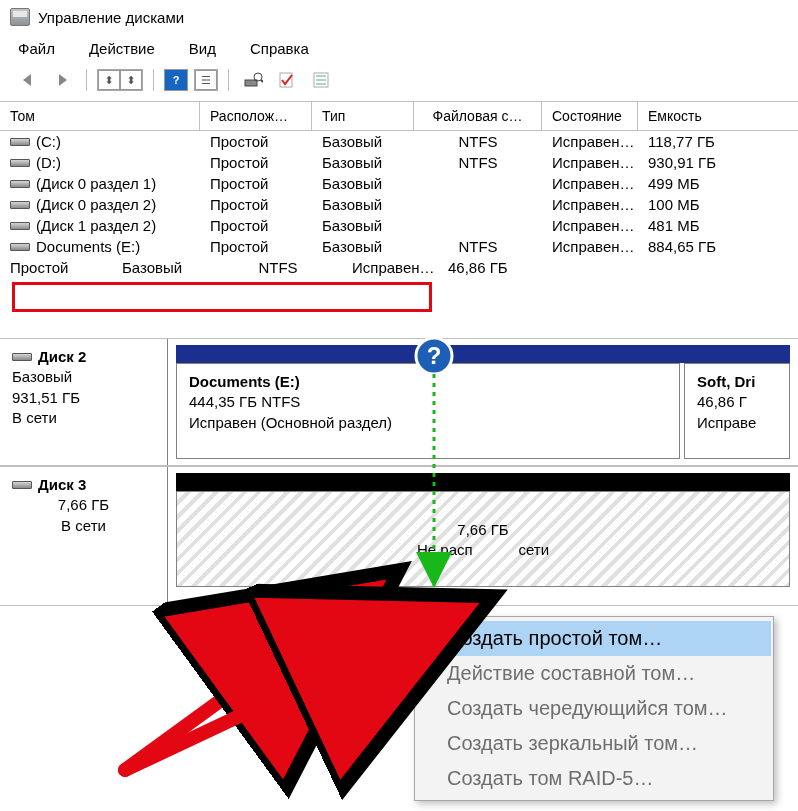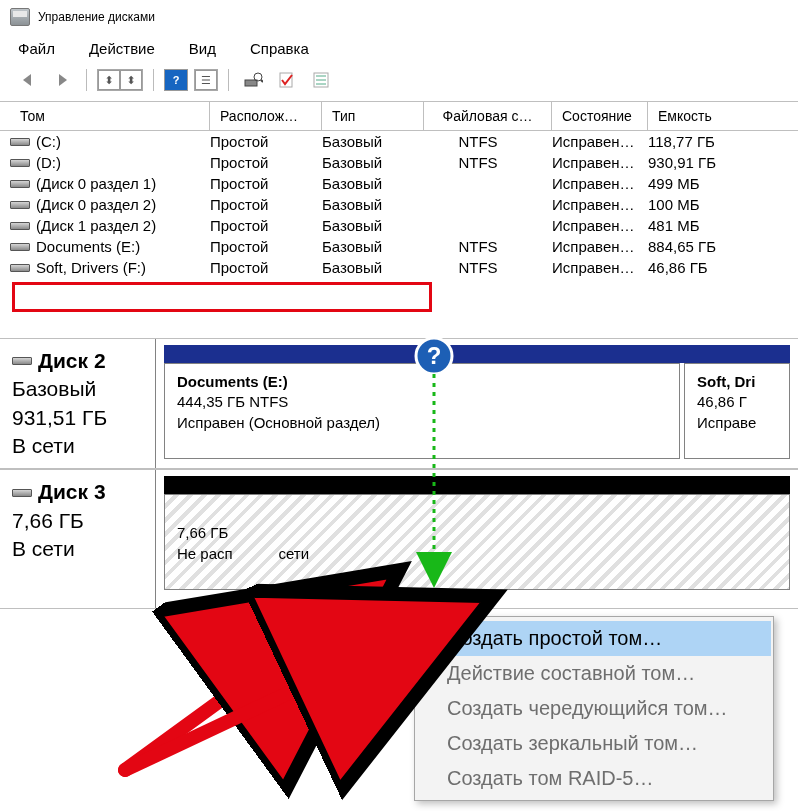--- a/index.html
+++ b/index.html
@@ -1,46 +1,46 @@
 <!DOCTYPE html>
 <html><head>
 <meta charset="utf-8">
 <style>
 * { box-sizing: border-box; margin: 0; padding: 0; }
 body { font-family: "Segoe UI", Tahoma, sans-serif; font-size: 14px; background: #fff; width: 798px; height: 811px; color: #000; overflow: hidden; position: relative; }
 .window { width: 798px; height: 811px; position: relative; }
 .titlebar { display: flex; align-items: center; padding: 8px 10px; gap: 8px; }
 .titlebar-icon { width: 20px; height: 18px; background: linear-gradient(180deg,#bfc5c9 0%,#8c9296 100%); border: 1px solid #777; border-radius: 2px; position: relative; }
 .titlebar-icon::before { content:""; position:absolute; top:2px; left:2px; right:2px; height:6px; background:#e8e8e8; }
-.titlebar-text { font-size: 12px; }
+.titlebar-text { font-size: 15px; }
 .menubar { display: flex; gap: 34px; padding: 6px 18px 8px; font-size: 15px; }
 .menubar span { cursor: default; }
 .toolbar { display: flex; align-items: center; gap: 6px; padding: 4px 14px 10px; }
 .tbtn { width: 28px; height: 22px; display: flex; align-items: center; justify-content: center; color: #666; }
 .tbtn svg { width: 20px; height: 18px; }
 .tool-group { display: flex; border: 1px solid #a8a8a8; }
 .tsquare { width: 22px; height: 20px; border: 1px solid #999; background: #fff; display: flex; align-items: center; justify-content: center; font-size: 11px; color: #555; }
 .sep { width: 1px; height: 22px; background: #bbb; margin: 0 4px; }
 .vol-table { border-top: 1px solid #bfbfbf; }
-.vol-header { display: flex; background: #fff; border-bottom: 1px solid #bfbfbf; font-size: 14px; padding-left: 10px; }
+.vol-header { display: flex; background: #fff; border-bottom: 1px solid #bfbfbf; font-size: 14px; }
 .vol-header > div { padding: 6px 10px; border-right: 1px solid #bfbfbf; }
 .col-tom { width: 200px; }
 .col-loc { width: 112px; }
 .col-type { width: 102px; }
 .col-fs { width: 128px; text-align: center; }
 .col-state { width: 96px; }
 .col-cap { flex: 1; border-right: none !important; }
 .vol-row { display: flex; font-size: 15px; }
 .vol-row > div { padding: 2px 10px; }
 .vol-row .col-tom { display: flex; align-items: center; gap: 6px; }
 .disk-icon { width: 20px; height: 8px; background: linear-gradient(180deg,#d5d5d5,#8a8a8a); border: 1px solid #555; border-radius: 1px; }
 .empty-highlight { border: 3px solid #e30613; height: 30px; margin: 4px 12px 8px 12px; width: 420px; }
 .graph-sep { height: 18px; }
 .disk-panel { display: flex; border-top: 1px solid #bfbfbf; border-bottom: 1px solid #bfbfbf; }
-.disk-left { width: 156px; padding: 8px 12px; border-right: 1px solid #828282; font-size: 21px; line-height: 1.35; }
+.disk-left { width: 168px; padding: 8px 12px; border-right: 1px solid #828282; font-size: 15px; line-height: 1.35; }
 .disk-left .dname { font-weight: 700; display: flex; align-items: center; gap: 6px; }
 .disk-right { flex: 1; padding: 6px 8px; }
 .stripe { height: 18px; }
 .stripe-blue { background: #1b2f8f; }
 .stripe-black { background: #000; }
 .part-boxes { display: flex; gap: 4px; }
 .part { border: 1px solid #828282; padding: 8px 12px; font-size: 15px; line-height: 1.35; height: 96px; }
 .part .pname { font-weight: 700; }
 .context-menu { position: absolute; left: 414px; top: 616px; width: 360px; background: #f3f3f3; border: 1px solid #a6a6a6; box-shadow: 3px 3px 7px rgba(0,0,0,0.25); padding: 4px 2px; font-size: 20px; z-index: 20; }
 .context-menu .mi { padding: 6px 30px; color: #6e6e6e; }
@@ -178,24 +178,20 @@
           <span class="disk-icon"></span>
           <span>Documents (E:)</span>
         </div>
         <div class="col-loc">Простой</div>
         <div class="col-type">Базовый</div>
         <div class="col-fs">NTFS</div>
         <div class="col-state">Исправен…</div>
         <div class="col-cap">884,65 ГБ</div>
       </div>
   <div class="vol-row">
-        <div class="col-tom">
-          <span class="disk-icon"></span>
-          <span>Soft, Drivers (F:)</span>
-        </div>
         <div class="col-loc">Простой</div>
         <div class="col-type">Базовый</div>
         <div class="col-fs">NTFS</div>
         <div class="col-state">Исправен…</div>
         <div class="col-cap">46,86 ГБ</div>
       </div>
   <div class="empty-highlight"></div>
 </div>
 
 <div class="graph-sep"></div>
@@ -220,21 +216,21 @@
       </div>
       <div class="part" style="width:106px;">
         <div class="pname">Soft, Dri</div>
         <div>46,86 Г</div>
         <div>Исправе</div>
       </div>
     </div>
   </div>
 </div>
 
-<div class="disk-panel" style="height:140px;">
+<div class="disk-panel" style="height:140px;text-align:center;">
   <div class="disk-left">
     <div class="dname">
           <span class="disk-icon"></span>
           <span>Диск 3</span>
         </div>
     <div>7,66 ГБ</div>
     <div>В сети</div>
   </div>
   <div class="disk-right">
     <div class="stripe stripe-black"></div>

